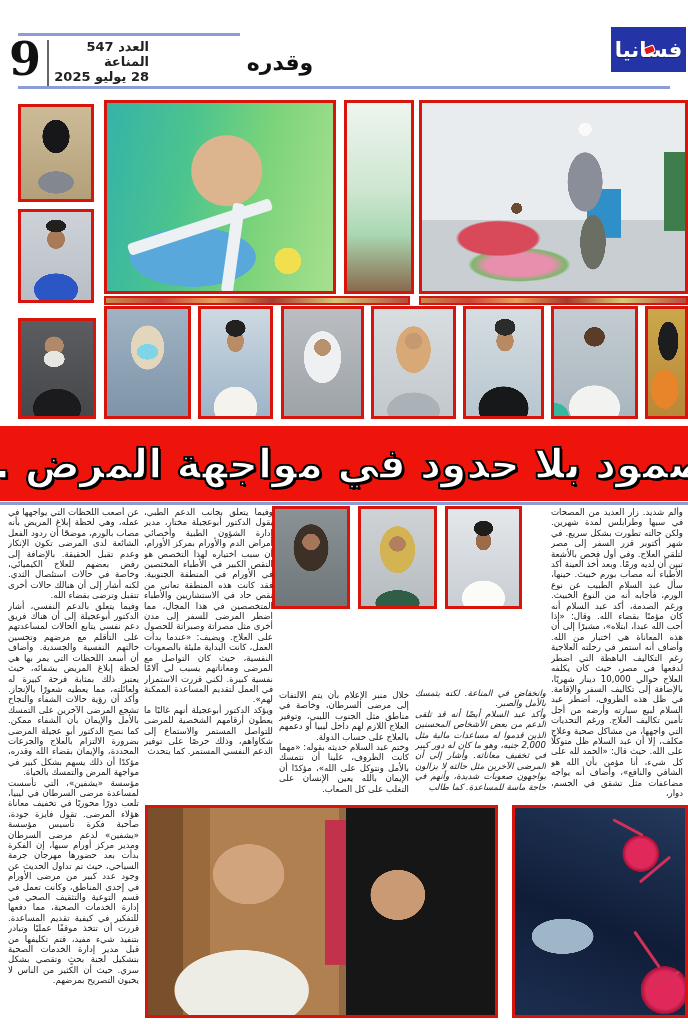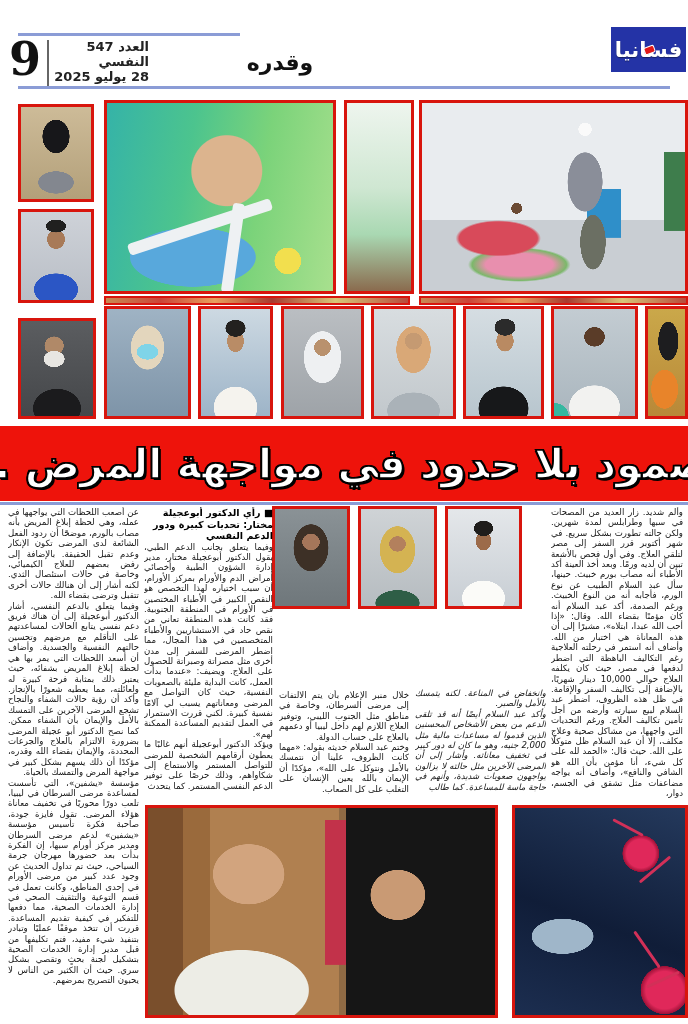--- a/index.html
+++ b/index.html
@@ -142,21 +142,21 @@
 </head>
 <body>
 
 <div id="page">
 
   <div class="hline" style="left:18px;top:33px;width:222px;height:3px;"></div>
   <div id="page-num">9</div>
   <div id="vdiv"></div>
   <div id="issue-block">
     <div>العدد 547</div>
-    <div>النفسي</div>
+    <div>المناعة</div>
     <div>28 يوليو 2025</div>
   </div>
   <div id="section-title">وقدره</div>
   <div id="logo">
     <span class="txt">فسانيا</span>
     <span class="accent"></span>
   </div>
   <div class="hline" style="left:18px;top:86px;width:652px;height:3px;"></div>
 
   <div class="ph p-niqab" style="left:18px;top:104px;width:76px;height:98px;"></div>
@@ -191,21 +191,20 @@
   <div class="ph p-manshirt" style="left:445px;top:506px;width:77px;height:103px;"></div>
 
 
   <div id="colA" class="col">وألم شديد. زار العديد من المصحات في سبها وطرابلس لمدة شهرين. ولكن حالته تطورت بشكل سريع. في شهر أكتوبر قرر السفر إلى مصر لتلقي العلاج. وفي أول فحص بالأشعة تبين أن لديه ورمًا. وبعد أخذ العينة أكد الأطباء أنه مصاب بورم خبيث. حينها، سأل عبد السلام الطبيب عن نوع الورم، فأجابه أنه من النوع الخبيث. ورغم الصدمة، أكد عبد السلام أنه كان مؤمنًا بقضاء الله. وقال: «إذا أحب الله عبدا، ابتلاه»، مشيرًا إلى أن هذه المعاناة هي اختبار من الله. وأضاف أنه استمر في رحلته العلاجية رغم التكاليف الباهظة التي اضطر لدفعها في مصر، حيث كان يكلفه العلاج حوالي 10,000 دينار شهريًا، بالإضافة إلى تكاليف السفر والإقامة. في ظل هذه الظروف، اضطر عبد السلام لبيع سيارته وأرضه من أجل تأمين تكاليف العلاج. ورغم التحديات التي واجهها، من مشاكل صحية وعلاج مكلف، إلا أن عبد السلام ظل متوكلًا على الله. حيث قال: «الحمد لله على كل شيء، أنا مؤمن بأن الله هو الشافي والنافع»، وأضاف أنه يواجه مضاعفات مثل تشقق في الجسم، دوار،</div>
   <div id="colB" class="col">وانخفاض في المناعة. لكنه يتمسك بالأمل والصبر.
 وأكد عبد السلام أيضًا أنه قد تلقى الدعم من بعض الأشخاص المحسنين الذين قدموا له مساعدات مالية مثل 2,000 جنيه، وهو ما كان له دور كبير في تخفيف معاناته. وأشار إلى أن المرضى الآخرين مثل حالته لا يزالون يواجهون صعوبات شديدة، وأنهم في حاجة ماسة للمساعدة. كما طالب</div>
   <div id="colC" class="col">خلال منبر الإعلام بأن يتم الالتفات إلى مرضى السرطان، وخاصة في مناطق مثل الجنوب الليبي، وتوفير العلاج اللازم لهم داخل ليبيا أو دعمهم بالعلاج على حساب الدولة.
 وختم عبد السلام حديثه بقوله: «مهما كانت الظروف، علينا أن نتمسك بالأمل ونتوكل على الله»، مؤكدًا أن الإيمان بالله يعين الإنسان على التغلب على كل الصعاب.</div>
 
   <div id="colD">
-    <div class="col-head">■ رأي الدكتور أبوعجيلة مختار: تحديات كبيرة ودور الدعم النفسي</div>
     <div class="body">وفيما يتعلق بجانب الدعم الطبي، يقول الدكتور أبوعجيلة مختار، مدير إدارة الشؤون الطبية وأخصائي أمراض الدم والأورام بمركز الأورام، أن سبب اختياره لهذا التخصص هو النقص الكبير في الأطباء المختصين في الأورام في المنطقة الجنوبية. فقد كانت هذه المنطقة تعاني من نقص حاد في الاستشاريين والأطباء المتخصصين في هذا المجال، مما اضطر المرضى للسفر إلى مدن أخرى مثل مصراتة وصبراتة للحصول على العلاج. ويضيف: «عندما بدأت العمل، كانت البداية مليئة بالصعوبات النفسية، حيث كان التواصل مع المرضى ومعاناتهم يسبب لي آلامًا نفسية كبيرة. لكني قررت الاستمرار في العمل لتقديم المساعدة الممكنة لهم».
 ويؤكد الدكتور أبوعجيلة أنهم غالبًا ما يعطون أرقامهم الشخصية للمرضى للتواصل المستمر والاستماع إلى شكاواهم، وذلك حرصًا على توفير الدعم النفسي المستمر. كما يتحدث</div>
   </div>
 
   <div id="colE">
     <div class="body">عن أصعب اللحظات التي يواجهها في عمله، وهي لحظة إبلاغ المريض بأنه مصاب بالورم، موضحًا أن ردود الفعل الشائعة لدى المرضى تكون الإنكار وعدم تقبل الحقيقة. بالإضافة إلى رفض بعضهم للعلاج الكيميائي، وخاصة في حالات استئصال الثدي. لكنه أشار إلى أن هنالك حالات أخرى تتقبل وترضى بقضاء الله.
 وفيما يتعلق بالدعم النفسي، أشار الدكتور أبوعجيلة إلى أن هناك فريق دعم نفسي يتابع الحالات لمساعدتهم على التأقلم مع مرضهم وتحسين حالتهم النفسية والجسدية. وأضاف أن أسعد اللحظات التي يمر بها هي لحظة إبلاغ المريض بشفائه، حيث يعتبر ذلك بمثابة فرحة كبيرة له ولعائلته، مما يعطيه شعورًا بالإنجاز. وأكد أن رؤية حالات الشفاء والنجاح تشجع المرضى الآخرين على التمسك بالأمل والإيمان بأن الشفاء ممكن. كما نصح الدكتور أبو عجيلة المرضى بضرورة الالتزام بالعلاج والجرعات المحددة، والإيمان بقضاء الله وقدره، مؤكدًا أن ذلك يسهم بشكل كبير في مواجهة المرض والتمسك بالحياة.</div>
     <div class="body">مؤسسة «يشفين»، التي تأسست لمساعدة مرضى السرطان في ليبيا، تلعب دورًا محوريًا في تخفيف معاناة هؤلاء المرضى. تقول فايزة جودة، صاحبة فكرة تأسيس مؤسسة «يشفين» لدعم مرضى السرطان ومدير مركز أورام سبها، إن الفكرة بدأت بعد حضورها مهرجان جرمة السياحي، حيث تم تداول الحديث عن وجود عدد كبير من مرضى الأورام في إحدى المناطق، وكانت تعمل في قسم التوعية والتثقيف الصحي في إدارة الخدمات الصحية، مما دفعها للتفكير في كيفية تقديم المساعدة. قررت أن تتخذ موقفًا عمليًا وتبادر بتنفيذ شيء مفيد، فتم تكليفها من قبل مدير إدارة الخدمات الصحية بتشكيل لجنة بحثٍ وتقصي بشكل سري. حيث أن الكثير من الناس لا يحبون التصريح بمرضهم.</div>
   </div>
 

